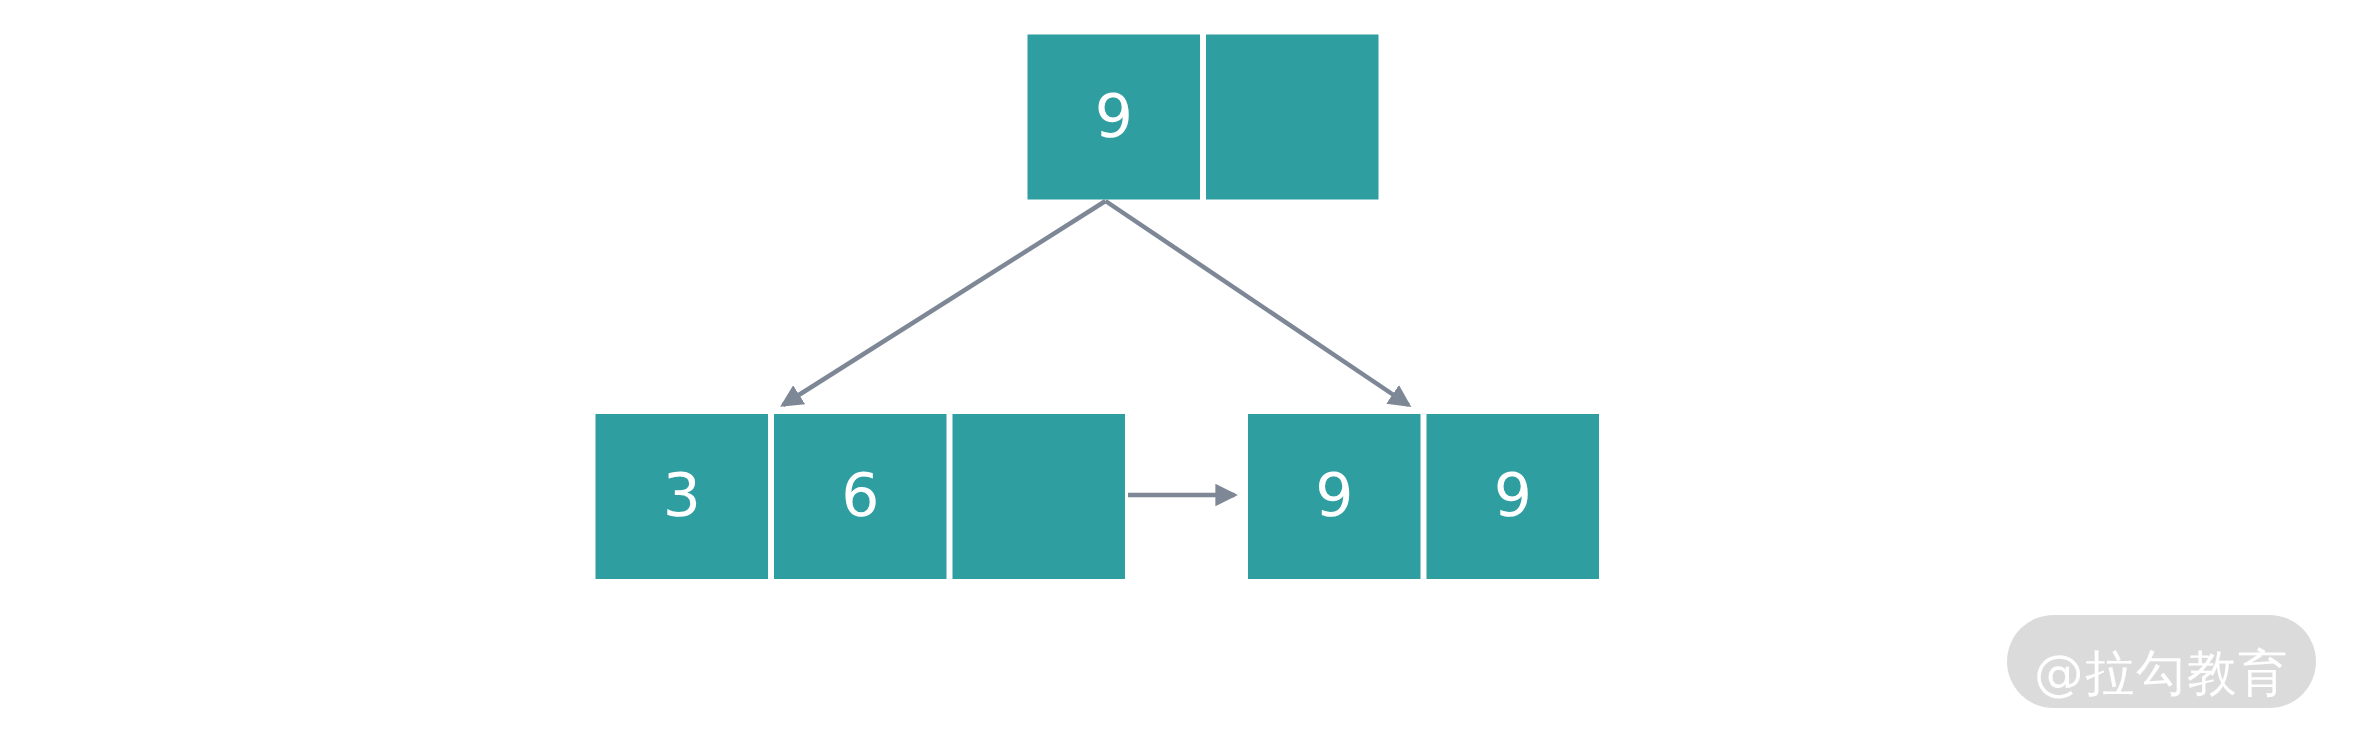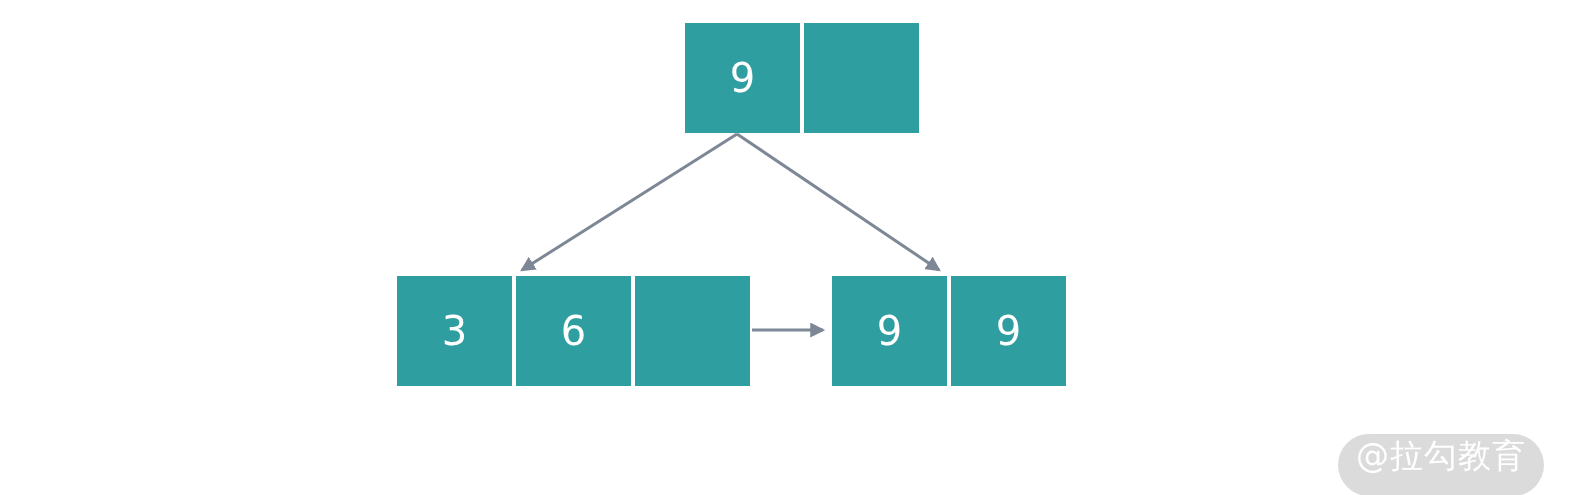--- a/index.html
+++ b/index.html
@@ -53,26 +53,25 @@
   .watermark{
     position:absolute;
     left:1338px;
     top:410px;
     width:206px;
     height:62px;
     background:var(--watermark-bg);
     opacity:0.92;
     border-radius:31px;
     display:flex;
-    align-items:flex-start;
+    align-items:flex-end;
     justify-content:center;
     color:var(--watermark-text);
     font-size:33px;
     letter-spacing:1px;
-    margin-top:24px;
   }
 </style>
 </head>
 <body>
 
 <div class="canvas">
 
   <svg class="arrows" viewBox="0 0 1582 495">
     <defs>
       <marker id="ah" markerWidth="5" markerHeight="5" viewBox="0 0 10 10" refX="8.5" refY="5" orient="auto" markerUnits="strokeWidth">

